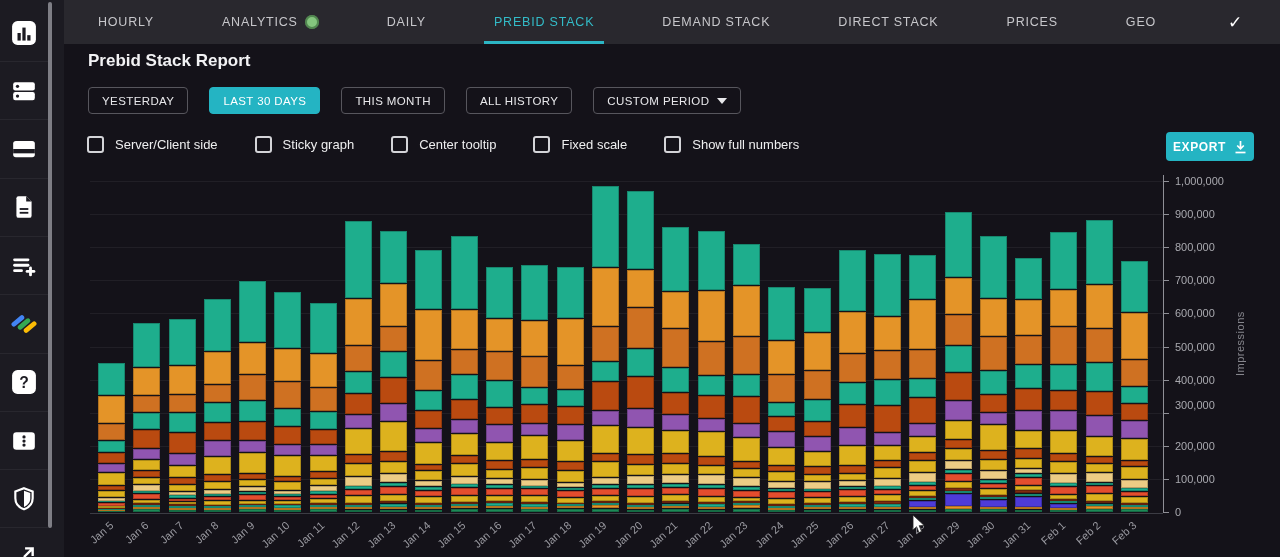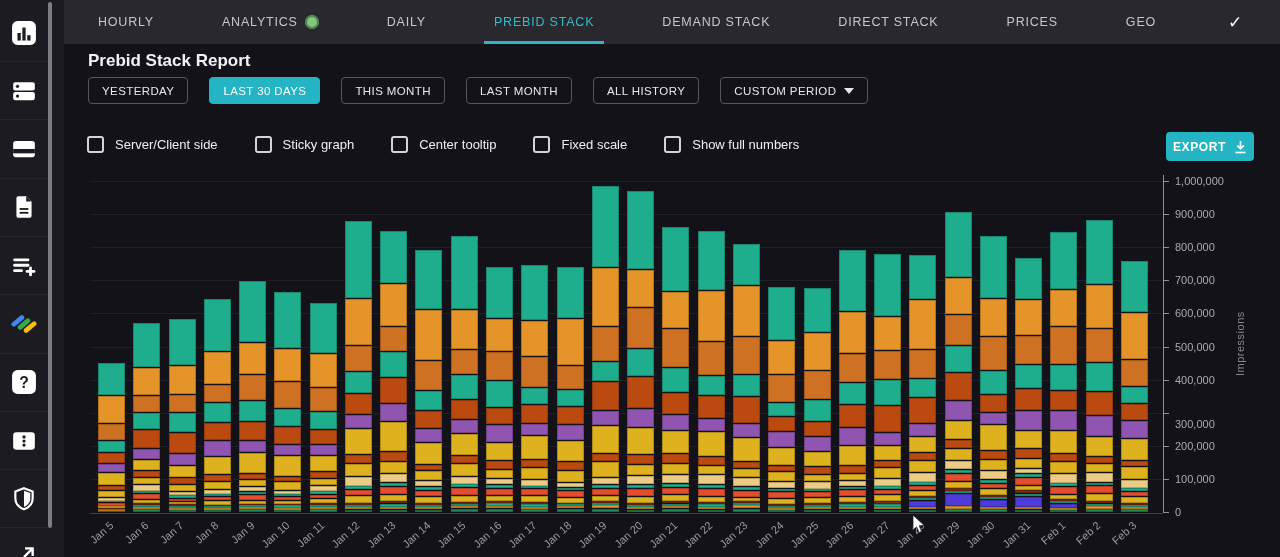--- a/index.html
+++ b/index.html
@@ -19,21 +19,21 @@
   .nav-tab .tab-inner { display:flex; align-items:center; gap:7px; height:44px; padding:0 10px;
       font-size:12.5px; letter-spacing:.8px; color:#c7c7cb; border-bottom:3px solid transparent; padding-top:3px; }
   .nav-tab.active .tab-inner { color:#33bcc8; border-bottom-color:#2cb5c4; }
   .nav-check { flex:0 0 90px; display:flex; align-items:center; justify-content:center; color:#fff; font-size:17px; cursor:pointer; }
   .badge-dot { width:14px; height:14px; border-radius:50%; background:#84c57e; box-shadow:inset 0 0 0 2px rgba(20,60,25,.45); display:inline-block; }
 
   
   .content { position:absolute; left:64px; top:44px; width:1216px; height:513px; background:#141219; }
   .report-title { position:absolute; left:24px; top:7px; font-size:17px; font-weight:bold; color:#f2f2f4; }
 
-  .period-row { position:absolute; left:24px; top:33px; display:flex; gap:21px; }
+  .period-row { position:absolute; left:24px; top:43px; display:flex; gap:21px; }
   .pbtn { height:27px; padding:0 13px; display:flex; align-items:center; gap:8px; background:transparent;
           border:1px solid #57565d; border-radius:4px; color:#e8e8eb; font-size:11.5px; letter-spacing:.4px;
           font-family:"Liberation Sans",sans-serif; cursor:pointer; white-space:nowrap; }
   .pbtn.active { background:#24b4c3; border-color:#24b4c3; color:#fff; }
   .caret { width:0; height:0; border-left:5px solid transparent; border-right:5px solid transparent; border-top:6px solid #e8e8eb; display:inline-block; }
 
   .options-row { position:absolute; left:23px; top:92px; display:flex; gap:37px; align-items:center; }
   .opt { display:flex; align-items:center; gap:11px; cursor:pointer; }
   .opt .box { width:17px; height:17px; border:2px solid #d4d4d8; border-radius:3px; background:transparent; }
   .opt .lbl { color:#eeeeef; font-size:13px; }
@@ -215,23 +215,20 @@
     <div class="report-title">Prebid Stack Report</div>
     <div class="period-row" id="period-row">
         <button class="pbtn">
           <span>YESTERDAY</span>
         </button>
         <button class="pbtn active">
           <span>LAST 30 DAYS</span>
         </button>
         <button class="pbtn">
           <span>THIS MONTH</span>
-        </button>
-        <button class="pbtn">
-          <span>LAST MONTH</span>
         </button>
         <button class="pbtn">
           <span>ALL HISTORY</span>
         </button>
         <button class="pbtn">
           <span>CUSTOM PERIOD</span>
           <span class="caret"></span>
         </button>
       </div>
     <div class="options-row" id="options-row">
@@ -272,21 +269,21 @@
     <div class="y-tick" style="top: 468px;"></div>
         <div class="y-lbl" style="top: 462px;">0</div>
         <div class="gridline" style="top: 434.9px;"></div>
         <div class="y-tick" style="top: 434.9px;"></div>
         <div class="y-lbl" style="top: 428.9px;">100,000</div>
         <div class="gridline" style="top: 401.8px;"></div>
         <div class="y-tick" style="top: 401.8px;"></div>
         <div class="y-lbl" style="top: 395.8px;">200,000</div>
         <div class="gridline" style="top: 368.7px;"></div>
         <div class="y-tick" style="top: 368.7px;"></div>
-        <div class="y-lbl" style="top: 374px;">300,000</div>
+        <div class="y-lbl" style="top: 355px;">300,000</div>
         <div class="gridline" style="top: 335.6px;"></div>
         <div class="y-tick" style="top: 335.6px;"></div>
         <div class="y-lbl" style="top: 329.6px;">400,000</div>
         <div class="gridline" style="top: 302.5px;"></div>
         <div class="y-tick" style="top: 302.5px;"></div>
         <div class="y-lbl" style="top: 296.5px;">500,000</div>
         <div class="gridline" style="top: 269.4px;"></div>
         <div class="y-tick" style="top: 269.4px;"></div>
         <div class="y-lbl" style="top: 263.4px;">600,000</div>
         <div class="gridline" style="top: 236.3px;"></div>

